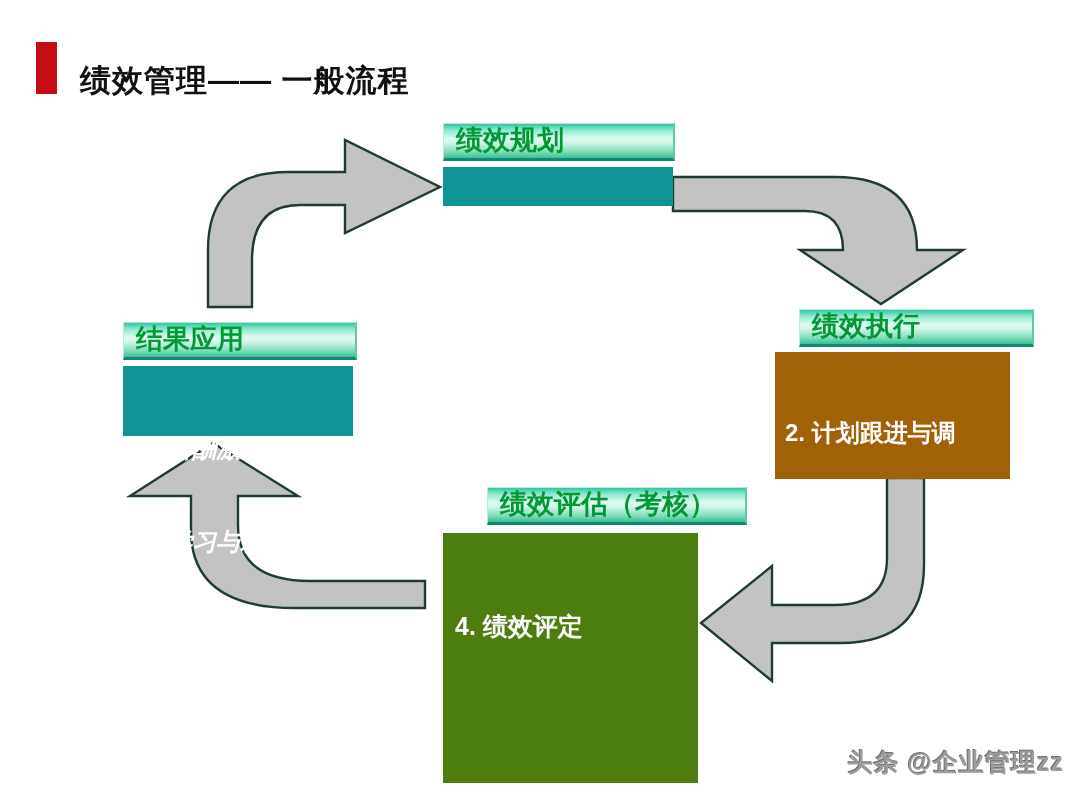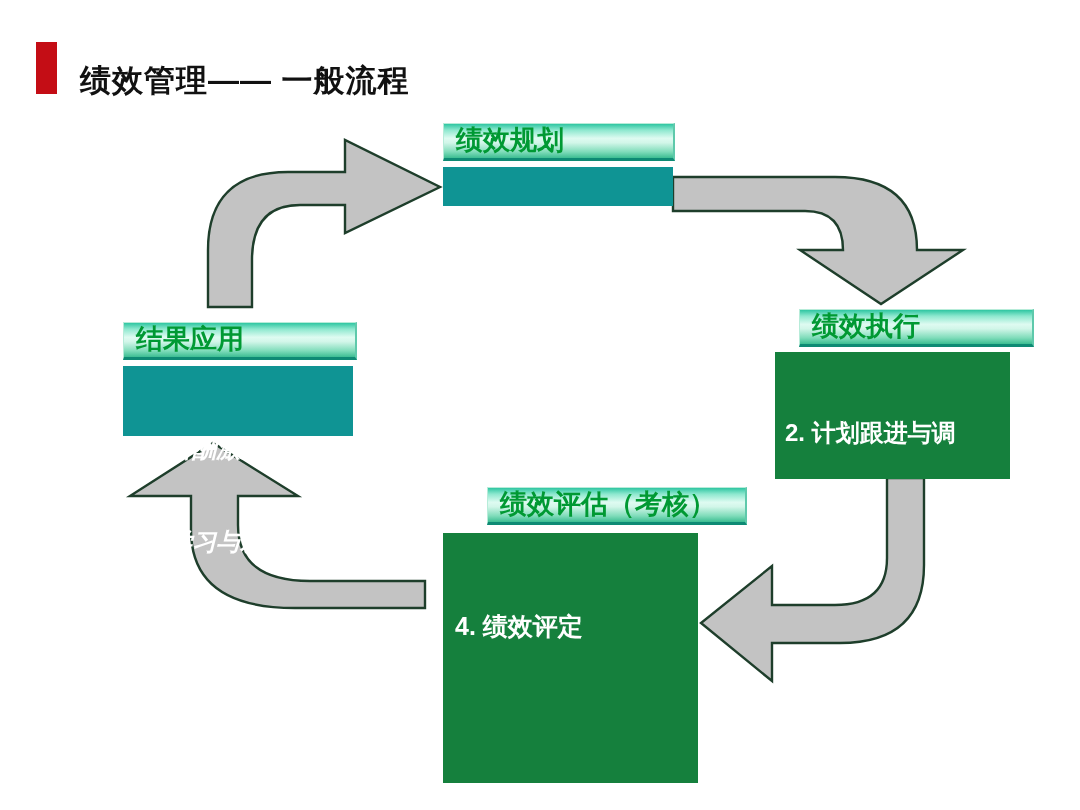--- a/index.html
+++ b/index.html
@@ -58,37 +58,38 @@
     <path d="M 924 478 L 924 565 Q 924 643 840 643 L 772 643 L 772 681 L 701 623 L 772 566 L 772 605 L 835 605 Q 887 605 887 558 L 887 478 Z" style="fill: rgb(195, 195, 195); stroke: rgb(30, 62, 43);"></path>
     <path d="M 425 581 L 310 581 Q 238 581 238 525 L 238 496 L 298 496 L 213 443 L 130 496 L 191 496 L 191 530 Q 191 608 295 608 L 425 608 Z" style="fill: rgb(195, 195, 195); stroke: rgb(30, 62, 43);"></path>
   </svg>
 
   <div class="box-header bh-planning" style="color: rgb(0, 153, 51);">绩效规划</div>
   <div class="box-content bc-planning" style="background: rgb(15, 148, 148);">
     <div class="content-line">1. 制定工作计划</div>
   </div>
 
   <div class="box-header bh-execution" style="color: rgb(0, 153, 51);">绩效执行</div>
-  <div class="box-content bc-execution" style="background: #15803d;">
+  <div class="box-content bc-execution" style="background: #a16207;">
     <div class="content-line">2. 计划跟进与调</div>
     
     
     
   </div>
 
   <div class="box-header bh-evaluation" style="color: rgb(0, 153, 51);">绩效评估（考核）</div>
-  <div class="box-content bc-evaluation" style="background: #15803d;">
+  <div class="box-content bc-evaluation" style="background: #4d7c0f;">
     <div class="content-line" style="color: rgb(255, 255, 255);">4. 绩效评定</div>
     
     
     
     
     
   </div>
 
   <div class="box-header bh-result" style="color: rgb(0, 153, 51);">结果应用</div>
   <div class="box-content bc-result" style="background: rgb(15, 148, 148);">
     <div class="content-line">7.  薪酬激励</div>
     <div class="content-line">1.  学习与发展</div>
   </div>
 
+  <div class="watermark">头条 @企业管理zz</div>
 
 </div>
 
 </body></html>

